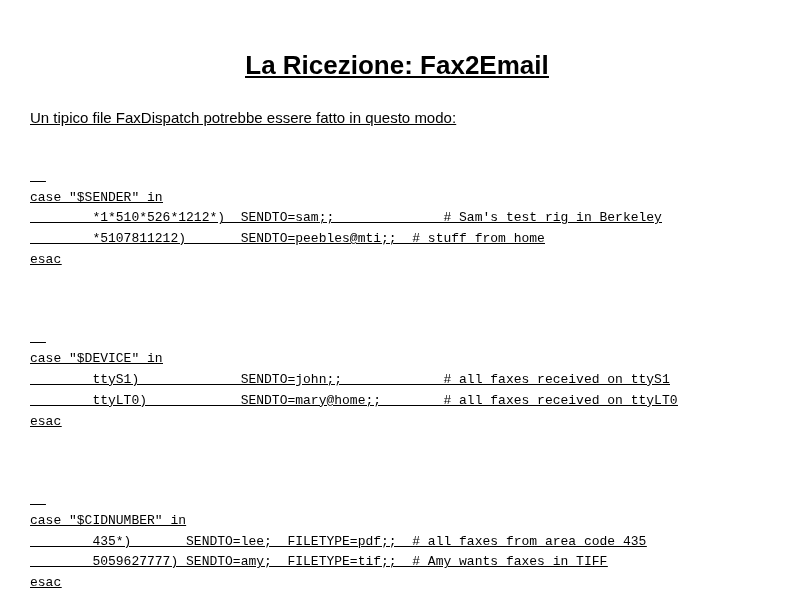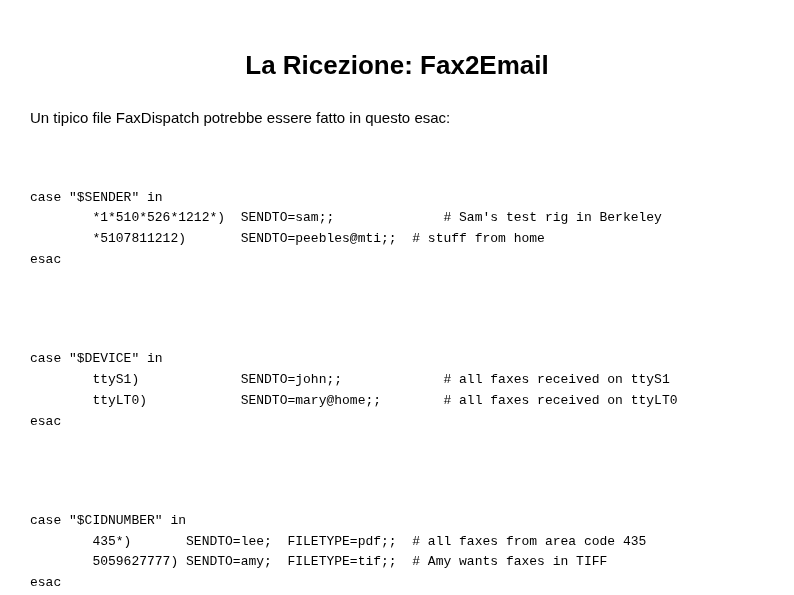--- a/index.html
+++ b/index.html
@@ -1,18 +1,19 @@
 <!DOCTYPE html>
 <html><head>
   <meta charset="utf-8">
   <style>
     * {
       margin: 0;
       padding: 0;
       box-sizing: border-box;
+      text-decoration: underline;
     }
     body {
       background: #ffffff;
       font-family: Arial, Helvetica, sans-serif;
       width: 794px;
       min-height: 595px;
       padding: 20px 30px;
       color: #000000;
     }
     h1 {
@@ -34,21 +35,21 @@
       white-space: pre;
     }
     .code-section {
       margin-bottom: 16px;
     }
   </style>
 </head>
 <body>
 
 <h1>La Ricezione: Fax2Email</h1>
-<p class="intro">Un tipico file FaxDispatch potrebbe essere fatto in questo esac:</p>
+<p class="intro">Un tipico file FaxDispatch potrebbe essere fatto in questo modo:</p>
 
 <div class="code-block">
   <div class="code-section"><span>case "$SENDER" in
         *1*510*526*1212*)  SENDTO=sam;;              # Sam's test rig in Berkeley
         *5107811212)       SENDTO=peebles@mti;;  # stuff from home
 esac</span></div>
 
   <div class="code-section"><span>case "$DEVICE" in
         ttyS1)             SENDTO=john;;             # all faxes received on ttyS1
         ttyLT0)            SENDTO=mary@home;;        # all faxes received on ttyLT0

